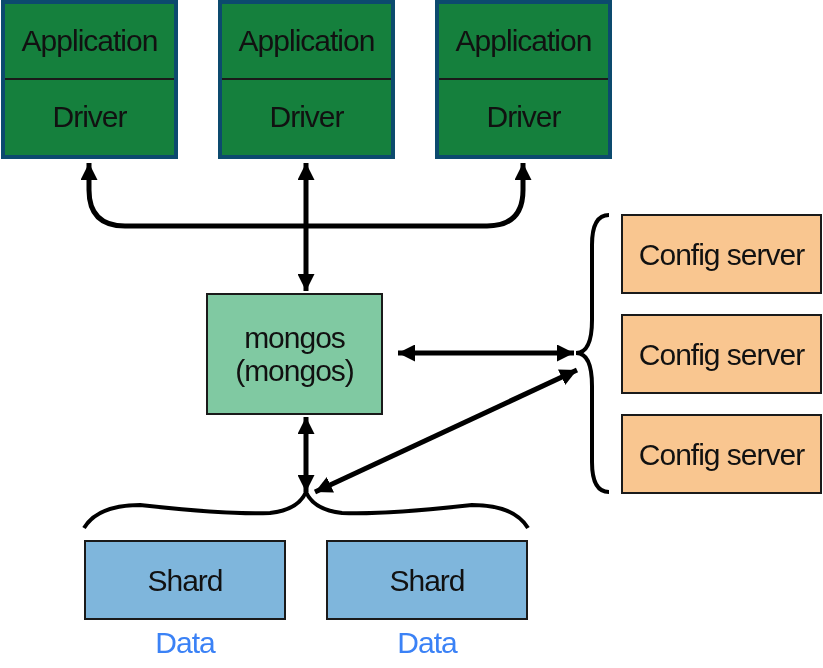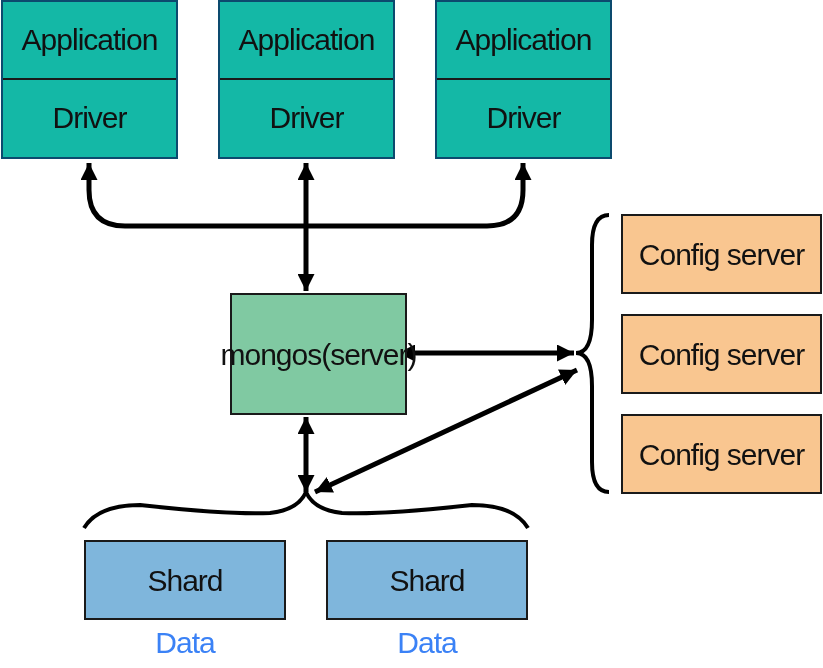--- a/index.html
+++ b/index.html
@@ -2,21 +2,21 @@
 <html><head>
 <meta charset="utf-8">
 <style>
   html, body { margin: 0; padding: 0; background: #ffffff; }
   body { width: 823px; height: 668px; position: relative; overflow: hidden;
          font-family: "Liberation Sans", sans-serif; }
   .box { position: absolute; box-sizing: border-box; border: 2px solid #1a1a1a;
          display: flex; align-items: center; justify-content: center; text-align: left;
          color: #111; font-size: 30px; letter-spacing: -1px; line-height: 1.1; }
   .app-stack { position: absolute; box-sizing: border-box; width: 177px; height: 159px;
-               border: 2px solid #0c4a6e; background: #14b8a6; }
+               border: 4px solid #0c4a6e; background: #15803d; }
   .app-stack .half { height: 50%; box-sizing: border-box; display: flex; align-items: center;
                      justify-content: center; font-size: 30px; color: #111; letter-spacing: -1px; }
   .app-stack .half.top { border-bottom: 2px solid #1a1a1a; }
   .label { position: absolute; font-size: 30px; color: #3b82f6; text-align: center; letter-spacing: -1px; }
   svg { position: absolute; left: 0; top: 0; }
 </style>
 </head>
 <body>
 
 <svg width="823" height="668">
@@ -49,23 +49,23 @@
 </div>
 <div class="app-stack" style="left:218px; top:0px;">
   <div class="half top">Application</div>
   <div class="half">Driver</div>
 </div>
 <div class="app-stack" style="left:435px; top:0px;">
   <div class="half top">Application</div>
   <div class="half">Driver</div>
 </div>
 
-<div class="box" style="left:230px; top:293px; width:177px; height:122px; background:#80c9a2; flex-direction:row;">
+<div class="box" style="left:206px; top:293px; width:177px; height:122px; background:#80c9a2; flex-direction:column;">
   <div>mongos</div>
-  <div>(server)</div>
+  <div>(mongos)</div>
 </div>
 
 <div class="box" style="left:621px; top:214px; width:201px; height:80px; background:#f9c690;">
   <span>Config server</span>
 </div>
 <div class="box" style="left:621px; top:314px; width:201px; height:80px; background:#f9c690;">
   <span>Config server</span>
 </div>
 <div class="box" style="left:621px; top:414px; width:201px; height:80px; background:#f9c690;">
   <span>Config server</span>

